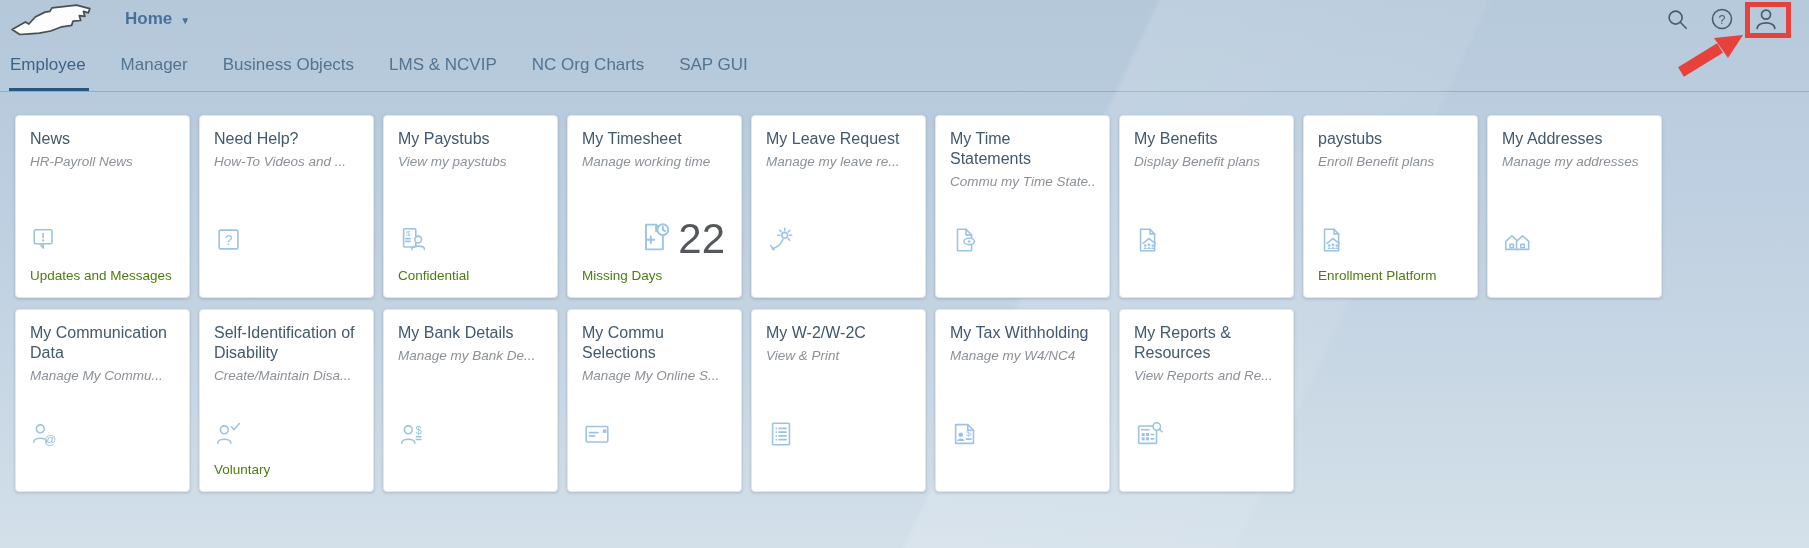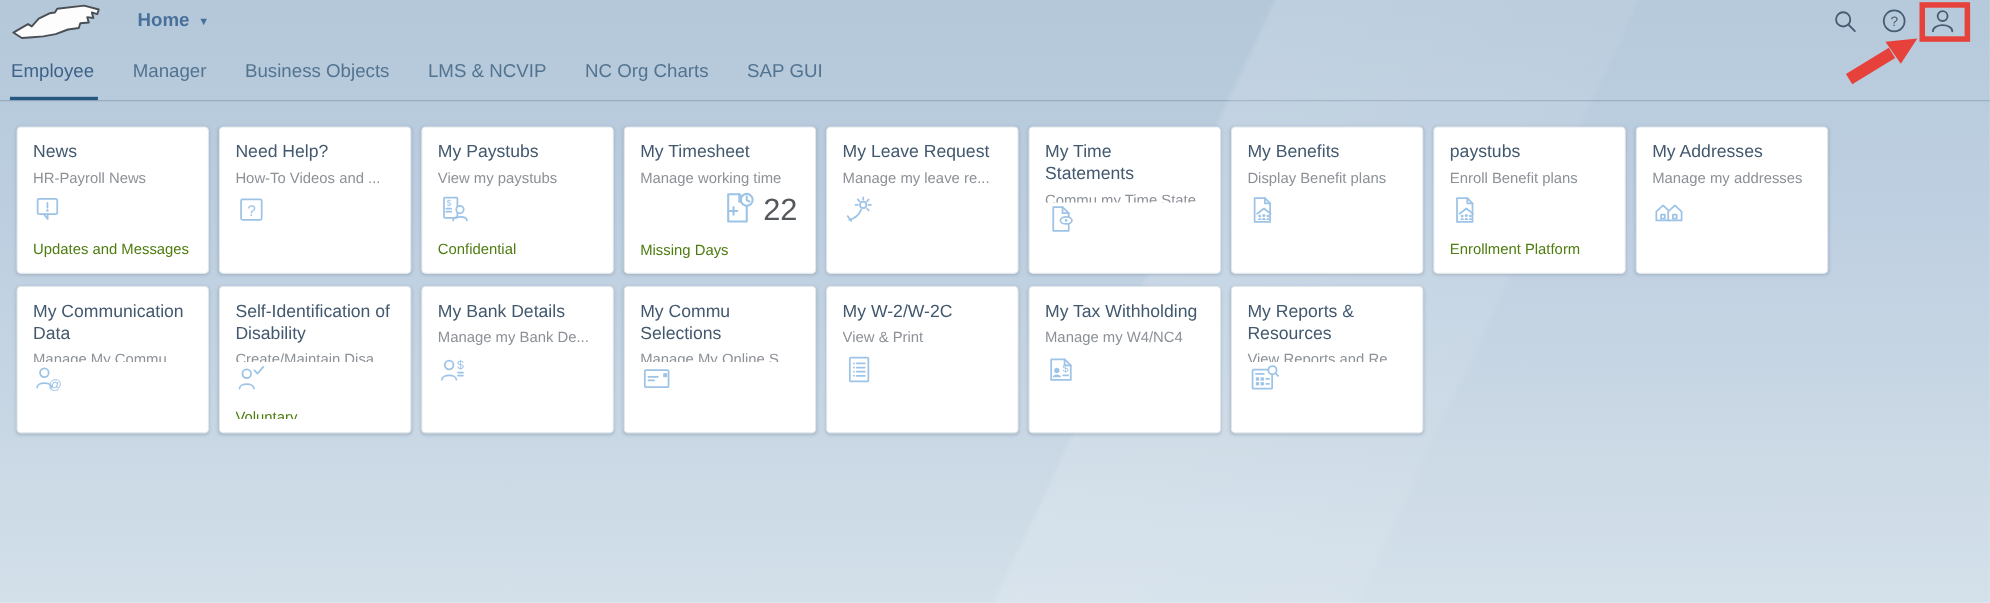--- a/index.html
+++ b/index.html
@@ -38,32 +38,32 @@
             display:flex; align-items:center; padding-left:10px; }
   .tab{ font-size:17px; color:#53738f; margin-right:35px; height:52px; display:flex;
         align-items:center; position:relative; cursor:pointer; white-space:nowrap; }
   .tab.active{ color:#3e6288; }
   .tab.active::after{ content:''; position:absolute; left:-1px; right:-3px; bottom:0;
         height:3px; background:#27577f; }
 
   
   .tile-grid{ padding:23px 15px 0 15px; display:flex; flex-direction:column; gap:11px; position:relative; z-index:1;}
   .tile-row{ display:flex; gap:9px; }
-  .tile{ width:175px; height:134px; background:#ffffff; border:1px solid #e2e7ec; border-radius:4px;
+  .tile{ width:175px; height:183px; background:#ffffff; border:1px solid #e2e7ec; border-radius:4px;
          box-shadow:0 1px 3px rgba(80,100,120,.30); padding:13px 14px 12px;
          display:flex; flex-direction:column; cursor:pointer; }
   .tile-title{ font-size:16px; line-height:20px; color:#42586e; }
   .tile-subtitle{ font-size:13.5px; line-height:18px; color:#8c9197; margin-top:4px;
-                  white-space:nowrap; overflow:hidden; }
+                  white-space:nowrap; overflow:hidden;font-style:italic; }
   .tile-body{ flex:1; display:flex; align-items:flex-end; padding-bottom:12px; }
   .tile-body.kpi{ justify-content:flex-end; padding-right:2px; }
   .tile-icon{ color:#9dc3e6; display:inline-flex; }
   .tile-icon svg{ width:30px; height:30px; }
   .tile-body.kpi .tile-icon svg{ width:36px; height:36px; }
-  .tile-kpi{ font-size:28px; line-height:32px; color:#54575b; margin-left:5px; }
+  .tile-kpi{ font-size:42px; line-height:32px; color:#54575b; margin-left:5px; }
   .tile-footer{ font-size:13.5px; line-height:18px; height:18px; color:#4d7c0f;
                 white-space:nowrap; overflow:hidden; }
 </style>
 </head>
 <body>
 
 <div class="top-chrome">
 
   <span class="logo">
     <svg viewBox="0 0 120 50" width="84" height="37">

